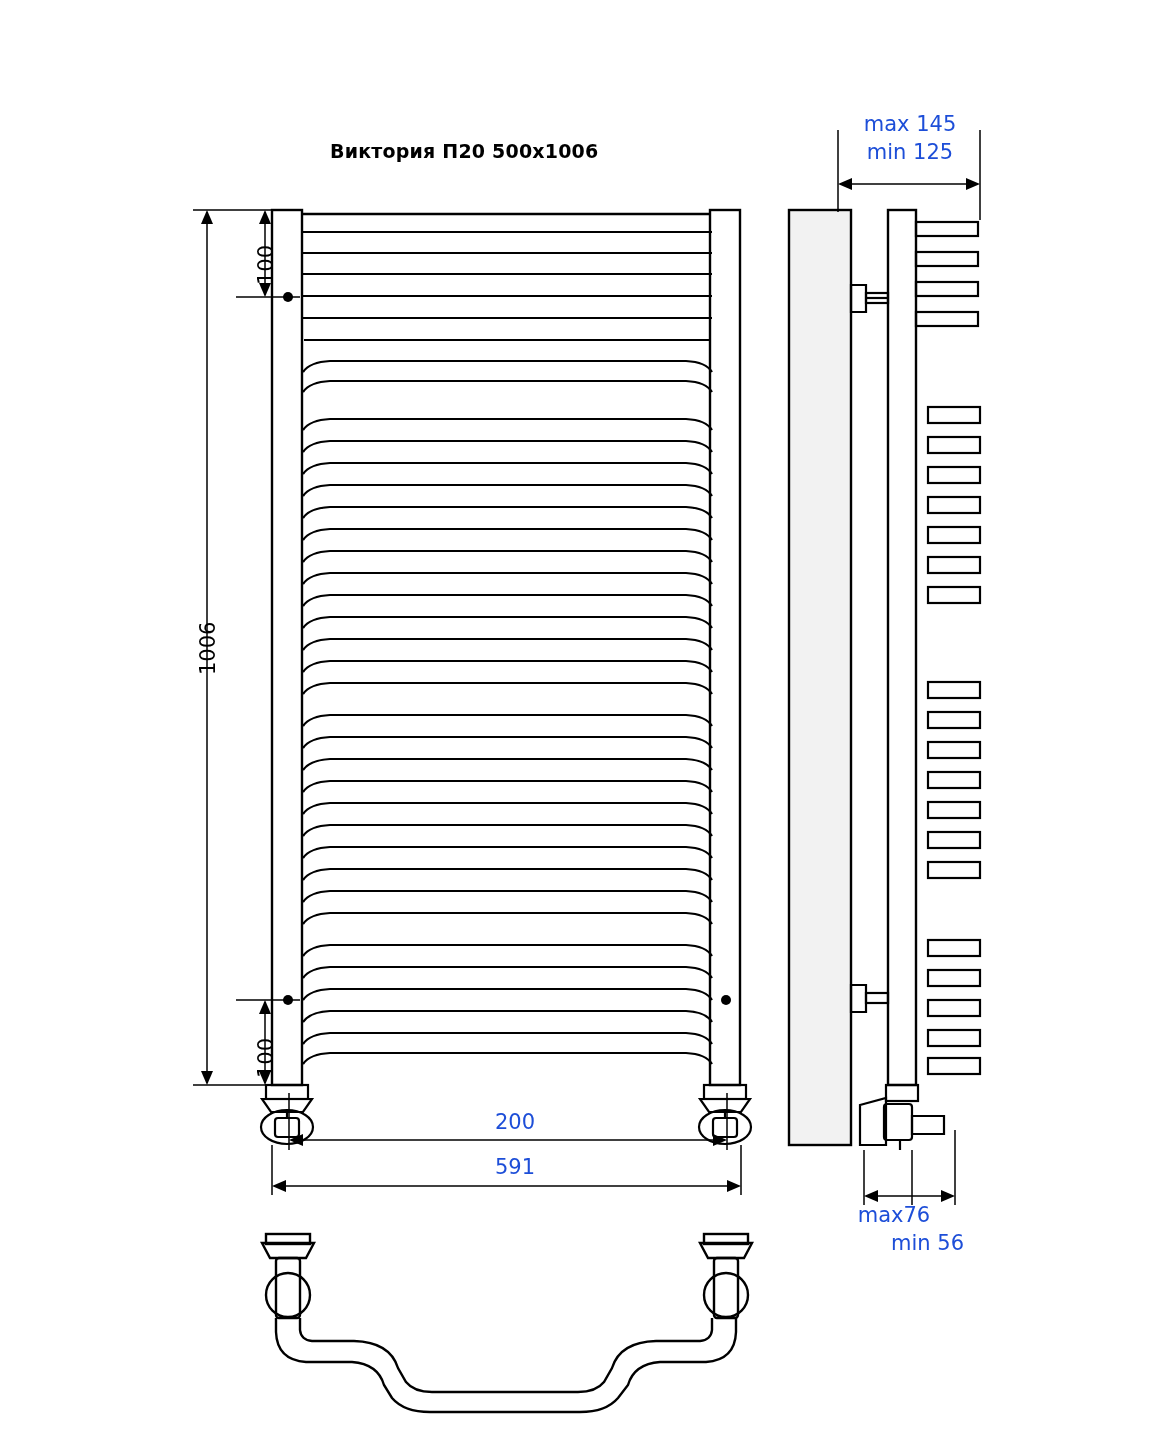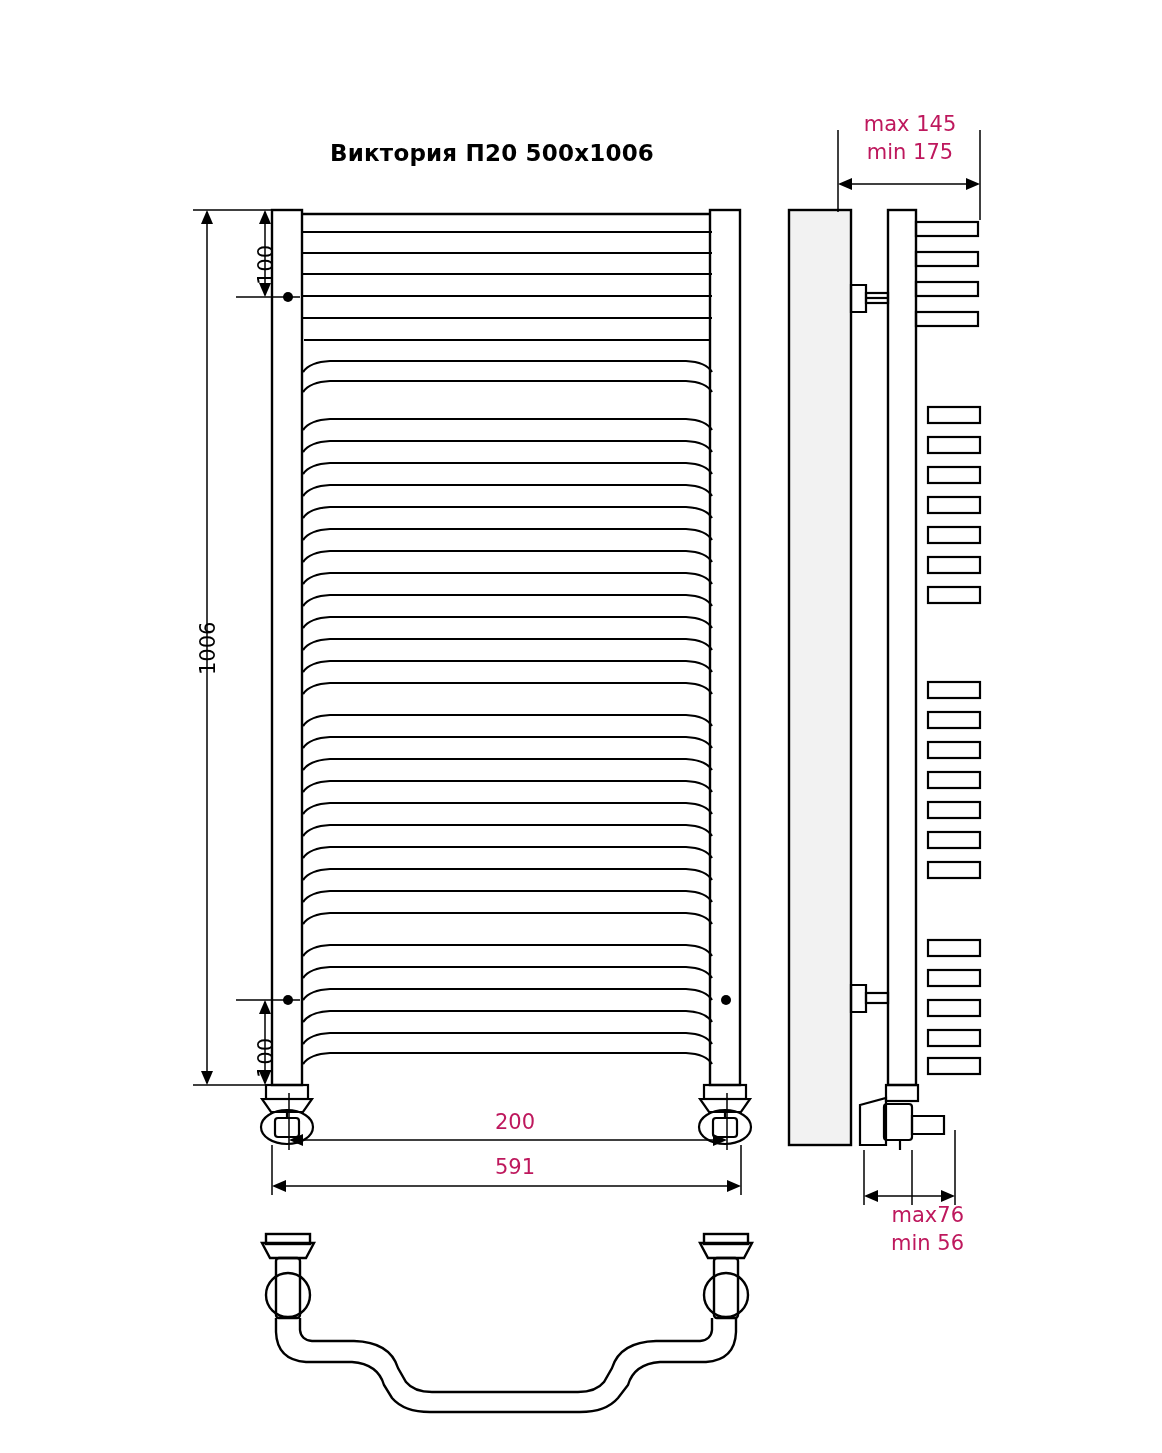--- a/index.html
+++ b/index.html
@@ -1,21 +1,21 @@
 <!DOCTYPE html>
 <html><head>
 <meta charset="utf-8">
 <style>
   html,body{margin:0;padding:0;background:#ffffff;}
   body{width:1162px;height:1453px;position:relative;overflow:hidden;
        font-family:"DejaVu Sans","Liberation Sans",sans-serif;color:#000;}
   .stage{position:absolute;left:0;top:0;width:1162px;height:1453px;}
   svg{position:absolute;left:0;top:0;}
-  .lbl{position:absolute;font-size:21px;line-height:25px;color:#be185d;white-space:pre;}
-  .title{position:absolute;font-size:23px;font-weight:600;letter-spacing:.2px;white-space:nowrap;}
+  .lbl{position:absolute;font-size:21px;line-height:25px;color:#1d4ed8;white-space:pre;}
+  .title{position:absolute;font-size:19px;font-weight:600;letter-spacing:.2px;white-space:nowrap;}
   .vert{position:absolute;font-size:21px;white-space:nowrap;
         transform-origin:0 0;transform:rotate(-90deg);}
 </style>
 </head>
 <body>
 
 <div class="stage">
 
   <svg width="1162" height="1453" viewBox="0 0 1162 1453">
     <defs>
@@ -221,19 +221,19 @@
   <div class="vert" style="left:254px;top:285px;">100</div>
 
   <div class="vert" style="left:254px;top:1078px;">100</div>
 
   <div class="lbl" style="left:485px;top:1110px;width:60px;text-align:center;">200</div>
 
   <div class="lbl" style="left:480px;top:1155px;width:70px;text-align:center;">591</div>
 
   <div class="lbl" style="left:835px;top:112px;width:150px;text-align:center;">max 145</div>
 
-  <div class="lbl" style="left:835px;top:140px;width:150px;text-align:center;">min 175</div>
-
-  <div class="lbl" style="left:824px;top:1203px;width:140px;text-align:right;">max76</div>
+  <div class="lbl" style="left:835px;top:140px;width:150px;text-align:center;">min 125</div>
+
+  <div class="lbl" style="left:824px;top:1203px;width:140px;text-align:center;">max76</div>
 
   <div class="lbl" style="left:824px;top:1231px;width:140px;text-align:right;">min 56</div>
 
 </div>
 
 </body></html>

